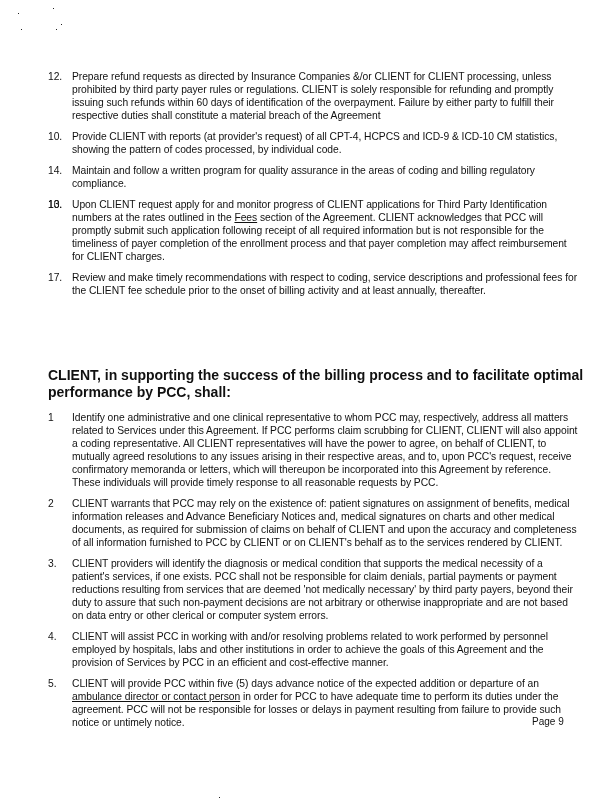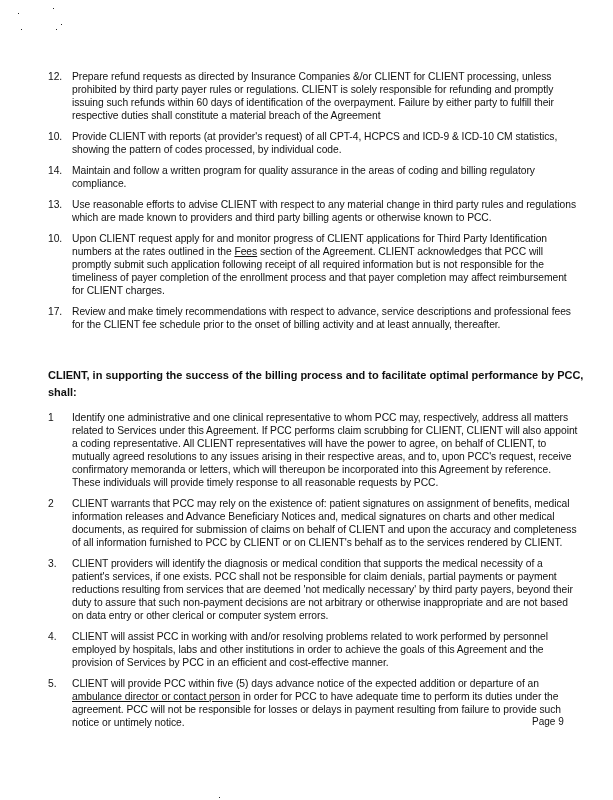--- a/index.html
+++ b/index.html
@@ -9,21 +9,21 @@
     color: #111111;
   }
   .page { position: absolute; left: 0; top: 0; width: 613px; height: 668px; }
   .speck { position: absolute; width: 1px; height: 1px; background: #222; }
   .list { position: absolute; left: 48px; width: 530px; margin: 0; padding: 0; }
   .item { position: relative; padding-left: 24px; font-size: 10.3px; line-height: 13px; margin-bottom: 8px; letter-spacing: -0.05px; }
   .num { position: absolute; left: 0; top: 0; }
   .u { text-decoration: underline; }
   .heading {
     position: absolute; left: 48px; top: 367px; width: 545px;
-    font-weight: bold; font-size: 11px; line-height: 17px; margin: 0;
+    font-weight: bold; font-size: 14px; line-height: 17px; margin: 0;
   }
   .footer { position: absolute; left: 532px; top: 716px; font-size: 10px; }
 </style>
 </head>
 <body>
 
 <div class="page">
   <span class="speck" style="left:18px;top:13px"></span>
   <span class="speck" style="left:53px;top:8px"></span>
   <span class="speck" style="left:21px;top:29px"></span>
@@ -39,29 +39,28 @@
     <div class="item">
       <span class="num">10.</span>
       <span>Provide CLIENT with reports (at provider's request) of all CPT-4, HCPCS and ICD-9 &amp; ICD-10 CM statistics, showing the pattern of codes processed, by individual code.</span>
     </div>
     <div class="item">
       <span class="num">14.</span>
       <span>Maintain and follow a written program for quality assurance in the areas of coding and billing regulatory compliance.</span>
     </div>
     <div class="item">
       <span class="num">13.</span>
-      <span>Use reasonable efforts to advise CLIENT with respect to any material change in third party rules and regulations which are made known to providers and third party billing agents or otherwise known to PCC.</span>
     </div>
     <div class="item">
       <span class="num">10.</span>
       <span>Upon CLIENT request  apply for and monitor progress of CLIENT applications for Third Party Identification numbers at the rates outlined in the </span><span class="u">Fees</span><span> section of the Agreement.  CLIENT acknowledges that PCC will promptly submit such application following receipt of all required information but is not responsible for the timeliness of payer completion of the enrollment process and that payer completion may affect reimbursement for CLIENT charges.</span>
     </div>
     <div class="item">
       <span class="num">17.</span>
-      <span>Review and make timely recommendations with respect to advance, service descriptions and professional fees for the CLIENT fee schedule prior to the onset of billing activity and at least annually, thereafter.</span>
+      <span>Review and make timely recommendations with respect to coding, service descriptions and professional fees for the CLIENT fee schedule prior to the onset of billing activity and at least annually, thereafter.</span>
     </div>
   </div>
 
   <p class="heading">CLIENT, in supporting the success of the billing process and to facilitate optimal performance by PCC, shall:</p>
 
   <div class="list" style="top:411px">
     <div class="item">
       <span class="num">1</span>
       <span>Identify one administrative and one clinical representative to whom PCC may, respectively, address all matters related to Services under this Agreement.  If PCC performs claim scrubbing for CLIENT, CLIENT will also appoint a coding representative.  All CLIENT representatives will have the power to agree, on behalf of CLIENT, to mutually agreed resolutions to any issues arising in their respective areas, and to, upon PCC's request, receive confirmatory memoranda or letters, which will thereupon be incorporated into this Agreement by reference.  These individuals will provide timely response to all reasonable requests by PCC.</span>
     </div>

